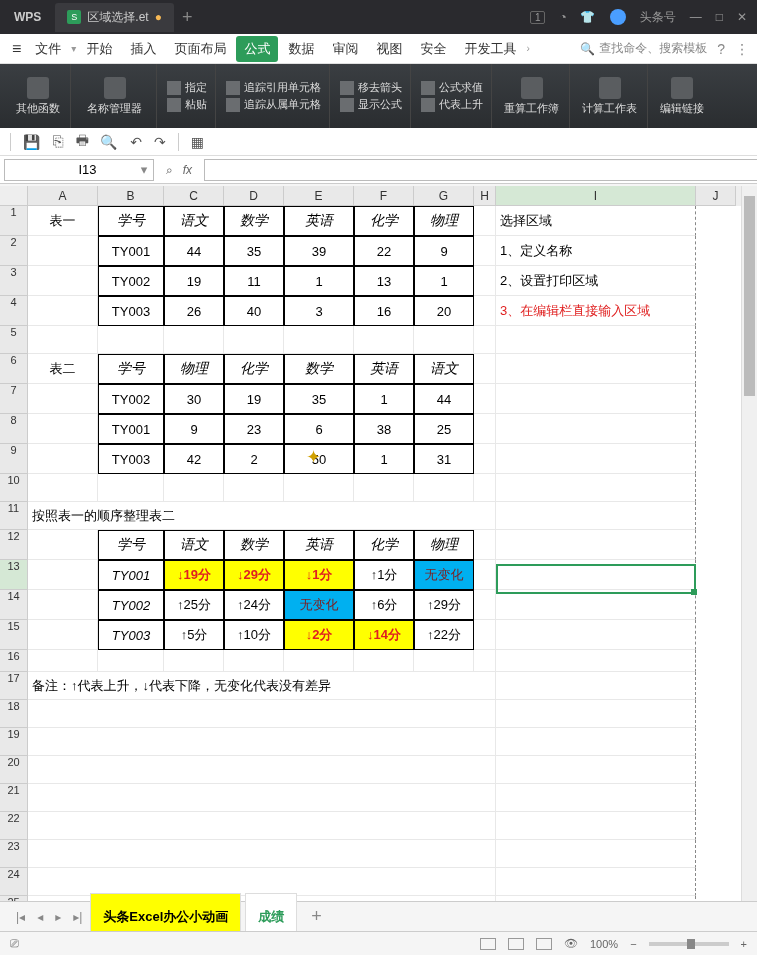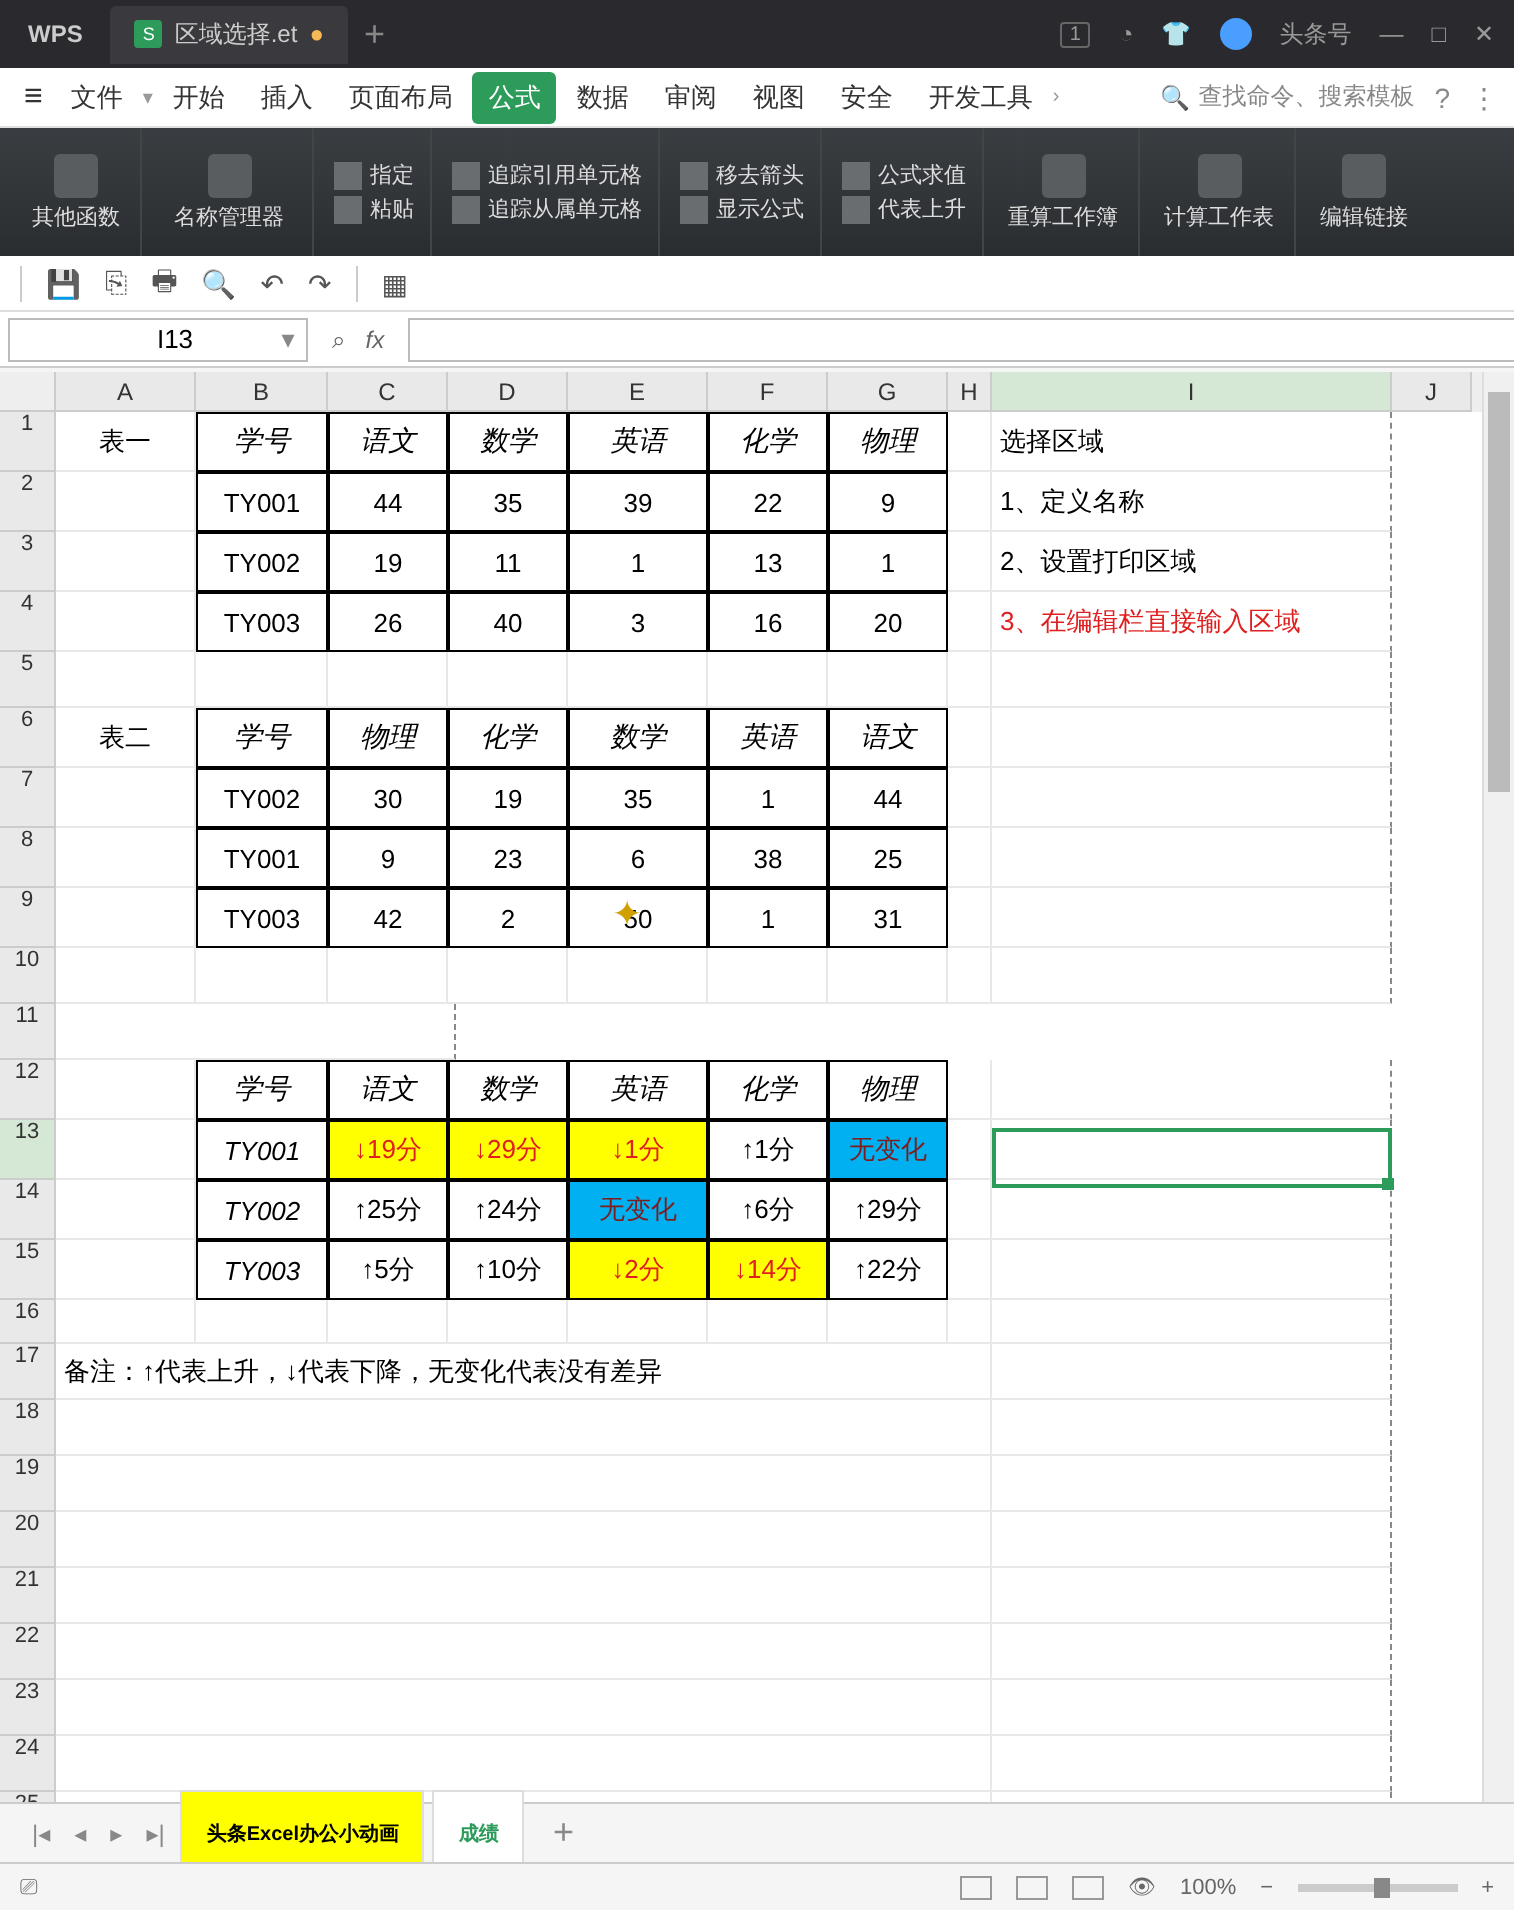--- a/index.html
+++ b/index.html
@@ -242,21 +242,21 @@
   align-items: center;
   justify-content: center;
   overflow: hidden;
   white-space: nowrap;
 }
 .cell.left { justify-content: flex-start; padding-left: 4px; }
 .cell.tbl {
   border: 1px solid #000;
 }
 .cell.th { font-size: 14px; font-style: italic; }
-.cell.redtxt { color: #e02020; font-weight: normal; text-align: center; }
+.cell.redtxt { color: #e02020; font-weight: bold; text-align: center; }
 .cell.yellowbg { background: #ffff00; }
 .cell.bluebg { background: #00b0f0; color: #7f1d1d;}
 .cell.red-annot { color: #e02020; }
 
 .c-A { width: 70px; }
 .c-B { width: 66px; }
 .c-C { width: 60px; }
 .c-D { width: 60px; }
 .c-E { width: 70px; }
 .c-F { width: 60px; }
@@ -295,21 +295,21 @@
   background: #f5f5f5;
   border-top: 1px solid #ccc;
   display: flex;
   align-items: center;
   padding-left: 12px;
   gap: 4px;
 }
 .sheet-tabs .nav-arrow { color: #888; font-size: 12px; padding: 0 4px; }
 .sheet-tabs .stab {
   padding: 14px 12px;
-  font-size: 10px;
+  font-size: 13px;
   border: 1px solid #ddd;
   background: #fafafa;
 }
 .sheet-tabs .stab.yellow { background: #ffff00; font-weight: bold; }
 .sheet-tabs .stab.active { color: #2d9c5a; font-weight: bold; background: #fff; }
 .sheet-tabs .stab-add { font-size: 18px; color: #888; padding: 0 10px; }
 
 
 .statusbar {
   position: absolute;
@@ -625,20 +625,21 @@
         <div class="cell c-D"></div>
         <div class="cell c-E"></div>
         <div class="cell c-F"></div>
         <div class="cell c-G"></div>
         <div class="cell c-H"></div>
         <div class="cell c-I"></div>
     </div>
 
     <div class="row">
         <div class="row-header">11</div>
+      <div class="cell left" style="width:468px">按照表一的顺序整理表二</div>
       <div class="cell c-I"></div>
     </div>
 
     <div class="row tall">
         <div class="row-header">12</div>
       <div class="cell c-A"></div>
       <div class="cell tbl th c-B">学号</div>
       <div class="cell tbl th c-C">语文</div>
       <div class="cell tbl th c-D">数学</div>
       <div class="cell tbl th c-E">英语</div>

